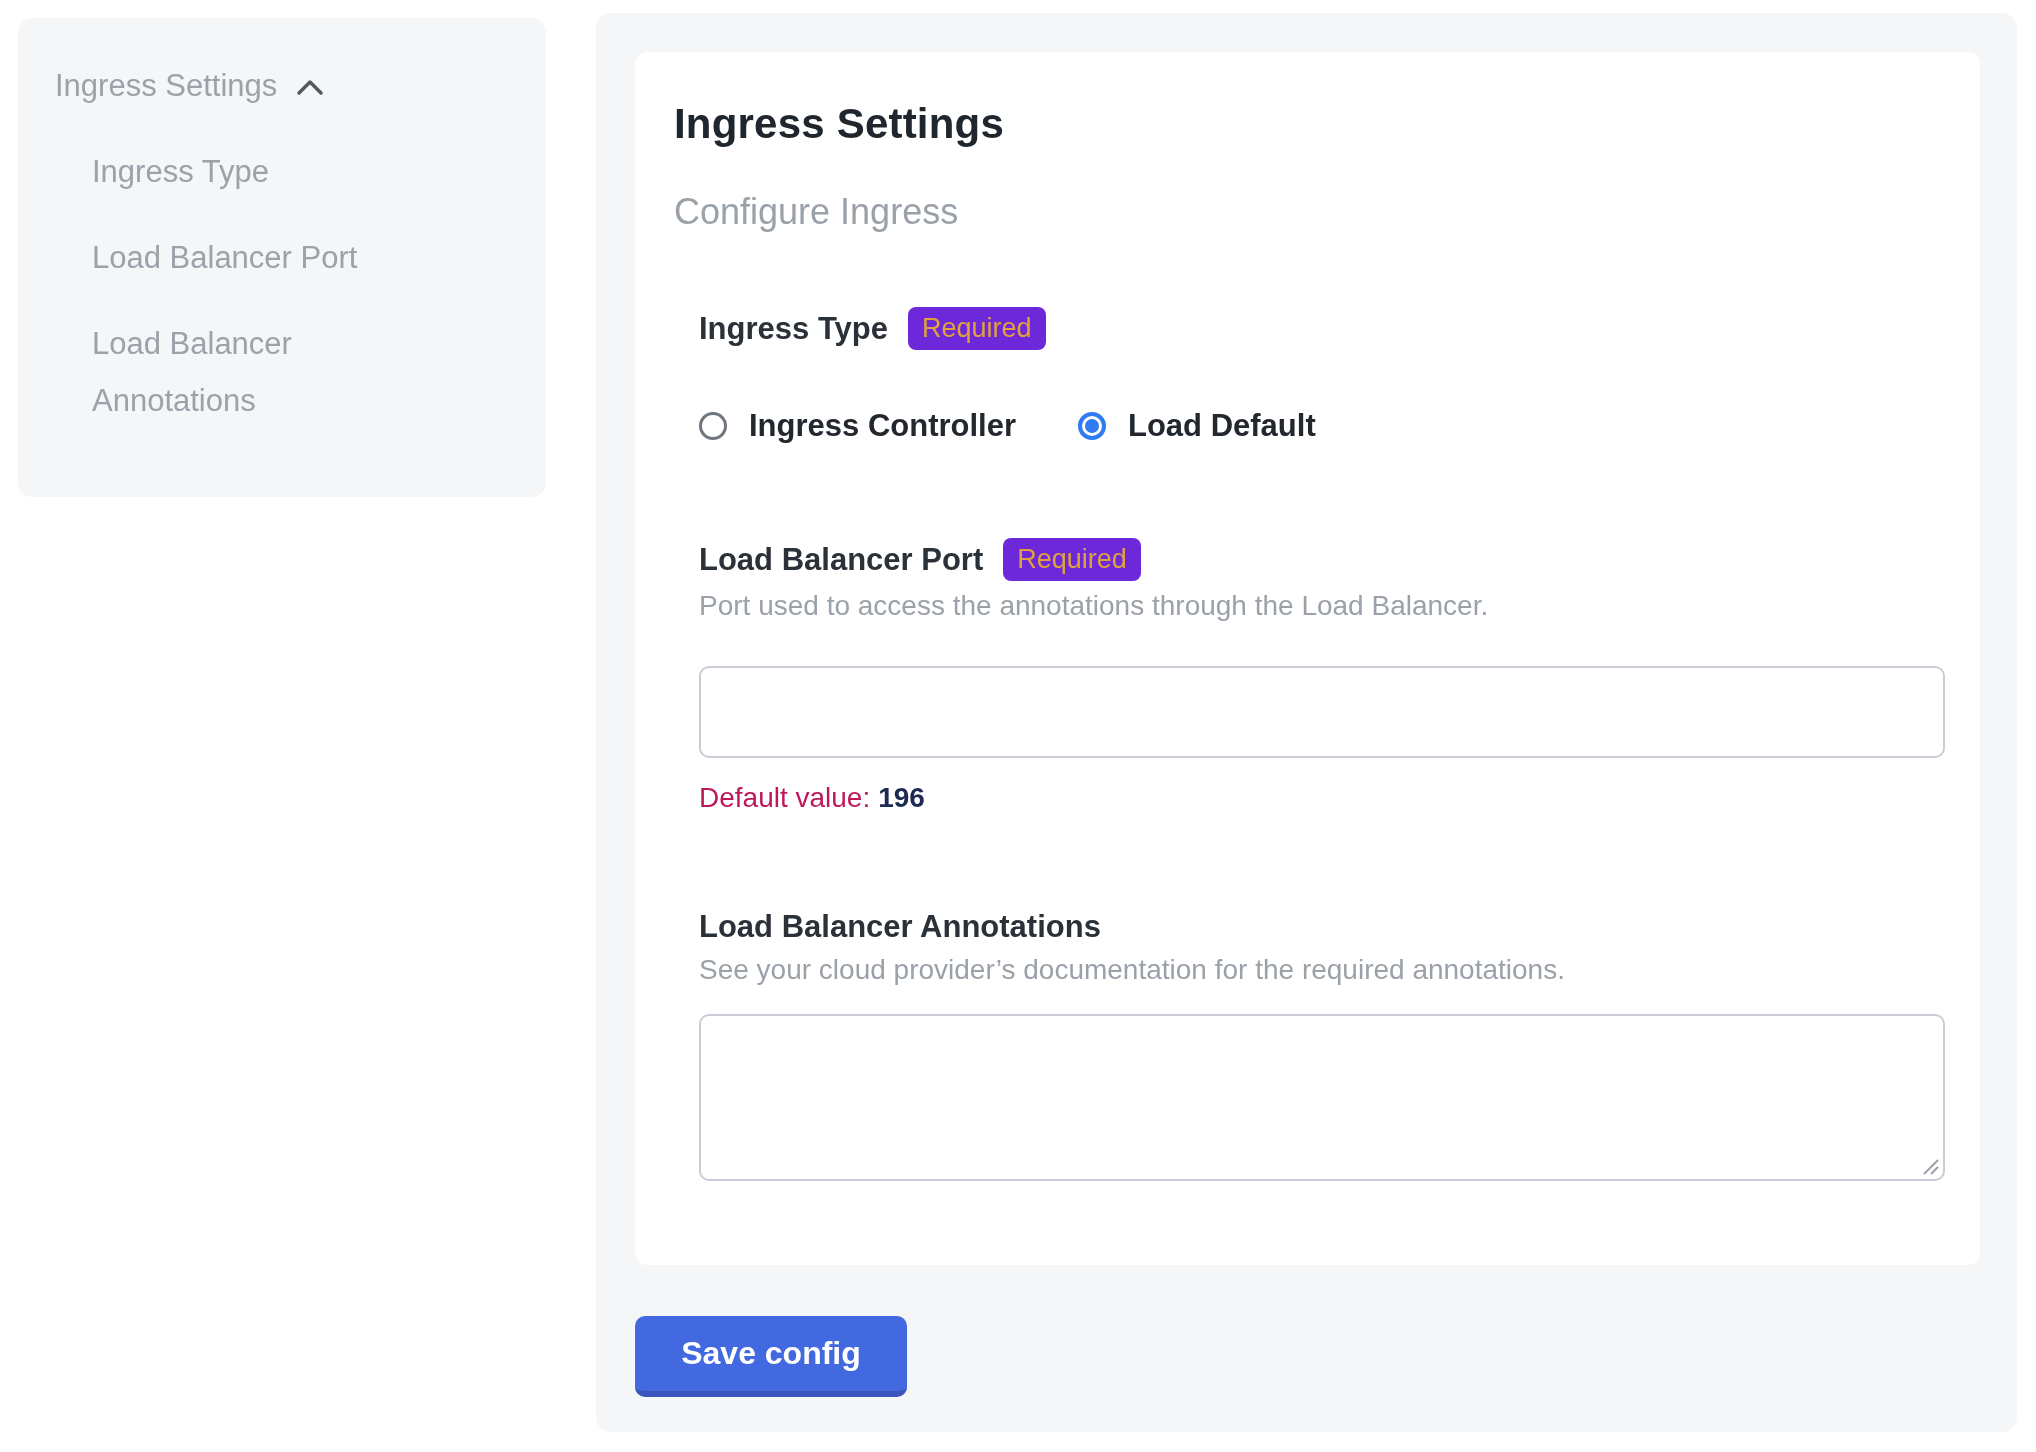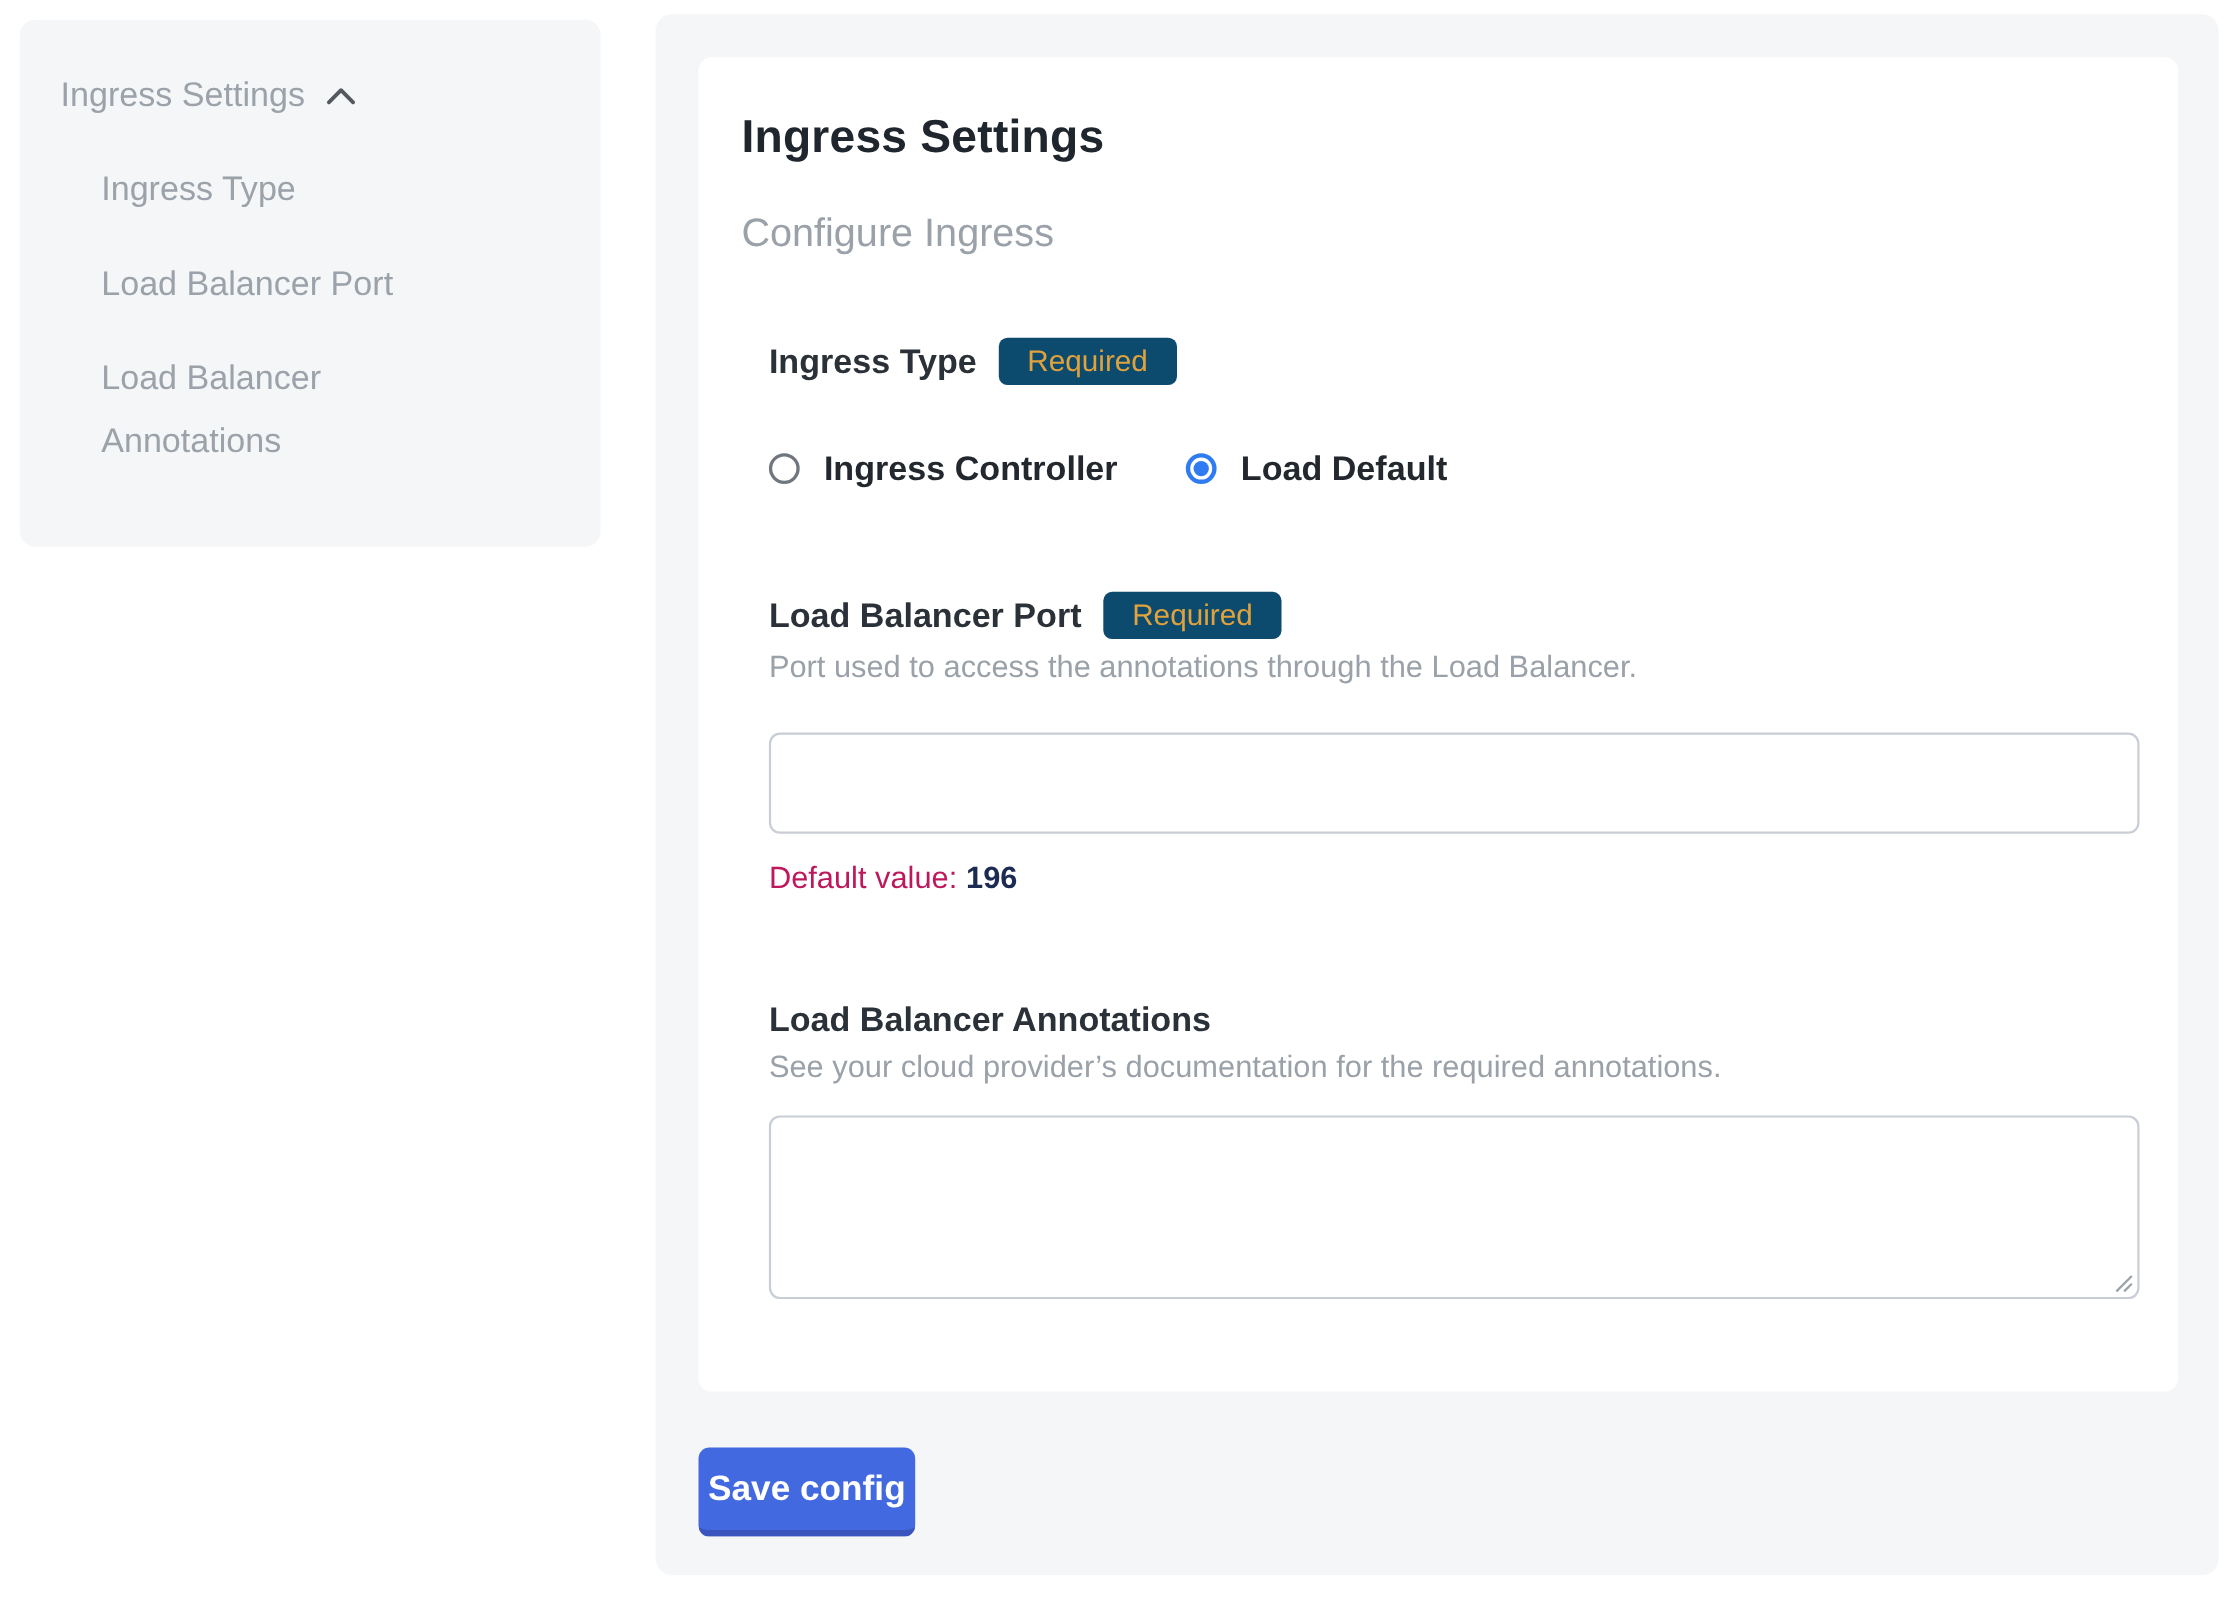--- a/index.html
+++ b/index.html
@@ -41,22 +41,22 @@
   .card h1 {
     font-size: 42px; line-height: 1.12; font-weight: 700; color: #20262e;
     letter-spacing: 0.2px;
   }
   .card .subtitle { margin-top: 44px; font-size: 36px; color: #9aa1a8; }
 
   .section { margin-left: 25px; }
   .sec-head { display: flex; align-items: center; gap: 20px; }
   .sec-label { font-size: 31px; font-weight: 600; color: #2b3138; line-height: 1.2; }
   .badge {
-    background: #0c4a6e; color: #dfa23d;
-    font-size: 27px; padding: 6px 26px; border-radius: 8px;
+    background: #6d28d9; color: #dfa23d;
+    font-size: 27px; padding: 6px 14px; border-radius: 8px;
   }
   .sec-desc { margin-top: 9px; font-size: 28px; color: #9aa1a8; }
 
   .sec-ingress-type { margin-top: 74px; }
   .radio-row { margin-top: 58px; display: flex; align-items: center; gap: 62px; }
   .radio-option { display: flex; align-items: center; gap: 22px; cursor: pointer; }
   .radio-circle {
     width: 28px; height: 28px; border-radius: 50%;
     border: 3px solid #70767d; background: #ffffff;
     display: flex; flex: 0 0 auto;
@@ -86,21 +86,21 @@
     color: #23282e; outline: none;
     font-family: "Liberation Sans", "DejaVu Sans", sans-serif;
   }
   .resize-handle {
     position: absolute; right: 5px; bottom: 5px; width: 22px; height: 22px;
     cursor: nwse-resize;
   }
 
   .save-button {
     position: absolute; left: 39px; top: 1303px;
-    width: 197px; height: 81px;
+    width: 272px; height: 81px;
     background: #4269df; border: none; border-bottom: 6px solid #3a55bb;
     border-radius: 10px; cursor: pointer;
     color: #ffffff; font-size: 32px; font-weight: 700;
     font-family: "Liberation Sans", "DejaVu Sans", sans-serif;
   }
 </style>
 </head>
 <body>
 
 <nav class="sidebar">

